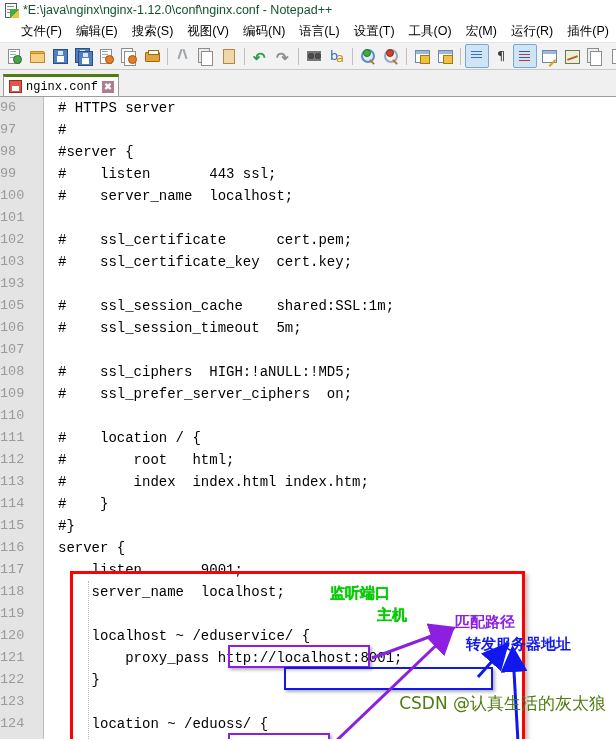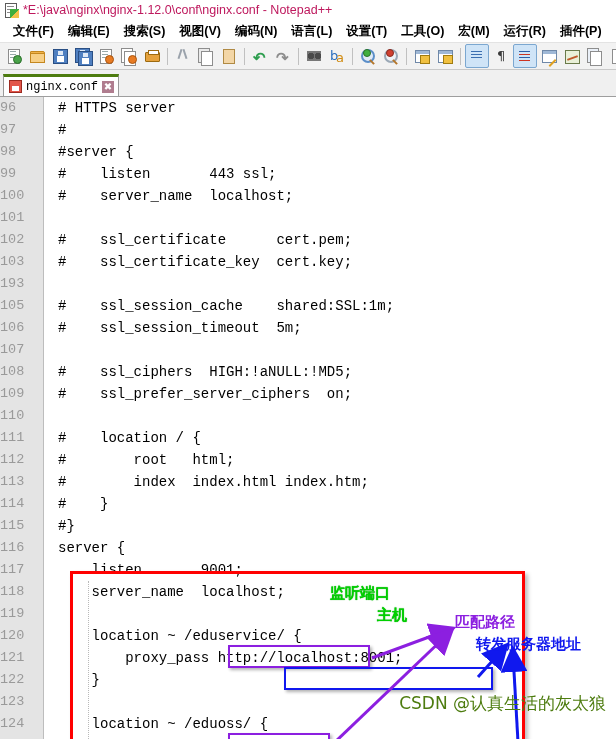--- a/index.html
+++ b/index.html
@@ -26,27 +26,27 @@
     content:"";position:absolute;left:1px;top:2px;width:7px;height:1px;
     box-shadow:0 0 0 0 #8a8a8a,0 3px 0 0 #8a8a8a,0 6px 0 0 #8a8a8a;
     background:#8a8a8a;
   }
   #titlebar .app-icon .pencil{
     position:absolute;right:-1px;bottom:-1px;width:9px;height:9px;
     background:linear-gradient(135deg,#3fae3f 0 55%,#f2c14a 55% 100%);
     transform:rotate(0deg);
   }
   #titlebar .title-text{
-    color:#be185d;font-size:12.5px;white-space:nowrap;
+    color:#14532d;font-size:12.5px;white-space:nowrap;
     font-family:"Liberation Sans", sans-serif;
   }
   
   #menubar{
     height:22px;display:flex;align-items:center;
-    background:#ffffff;padding-left:6px;font-weight:bold;
+    background:#ffffff;padding-left:14px;
   }
   #menubar .menu-item{
     font-size:12.5px;color:#000;padding:2px 7px;white-space:nowrap;
     font-family:"Liberation Sans", sans-serif;cursor:default;
   }
   
   #toolbar{
     height:26px;display:flex;align-items:center;
     background:#f2f2f2;
     border-top:1px solid #e3e3e3;border-bottom:1px solid #c9c9c9;
@@ -456,21 +456,21 @@
       <div class="cline"> </div>
       <div class="cline">#    location / {</div>
       <div class="cline">#        root   html;</div>
       <div class="cline">#        index  index.html index.htm;</div>
       <div class="cline">#    }</div>
       <div class="cline">#}</div>
       <div class="cline">server {</div>
       <div class="cline">    listen       9001;</div>
       <div class="cline">    server_name  localhost;</div>
       <div class="cline"> </div>
-      <div class="cline">    location ~ /eduservice/ {</div>
+      <div class="cline">    localhost ~ /eduservice/ {</div>
       <div class="cline">        proxy_pass http://localhost:8001;</div>
       <div class="cline">    }</div>
       <div class="cline"> </div>
       <div class="cline">    location ~ /eduoss/ {</div>
       <div class="cline">        proxy_pass http://localhost:8002;</div>
     </div>
 
   <div id="indentguide"></div>
 
   <div id="redbox"></div>
@@ -494,16 +494,16 @@
     <line x1="334" y1="646" x2="448" y2="537" stroke="#8c1fe0" stroke-width="3" marker-end="url(#ah-purple)"></line>
 
     <line x1="478" y1="580" x2="503" y2="552" stroke="#1018ee" stroke-width="3" marker-end="url(#ah-blue)"></line>
 
     <line x1="520" y1="680" x2="513" y2="557" stroke="#1018ee" stroke-width="3" marker-end="url(#ah-blue)"></line>
   </svg>
 
   <div class="anno green" style="left:330px;top:487px;">监听端口</div>
   <div class="anno green" style="left:377px;top:509px;">主机</div>
   <div class="anno purple" style="left:455px;top:516px;">匹配路径</div>
-  <div class="anno blue" style="left:476px;top:538px;">转发服务器地址</div>
+  <div class="anno blue" style="left:466px;top:538px;">转发服务器地址</div>
 
   <div id="watermark">CSDN @认真生活的灰太狼</div>
 </div>
 
 </body></html>

